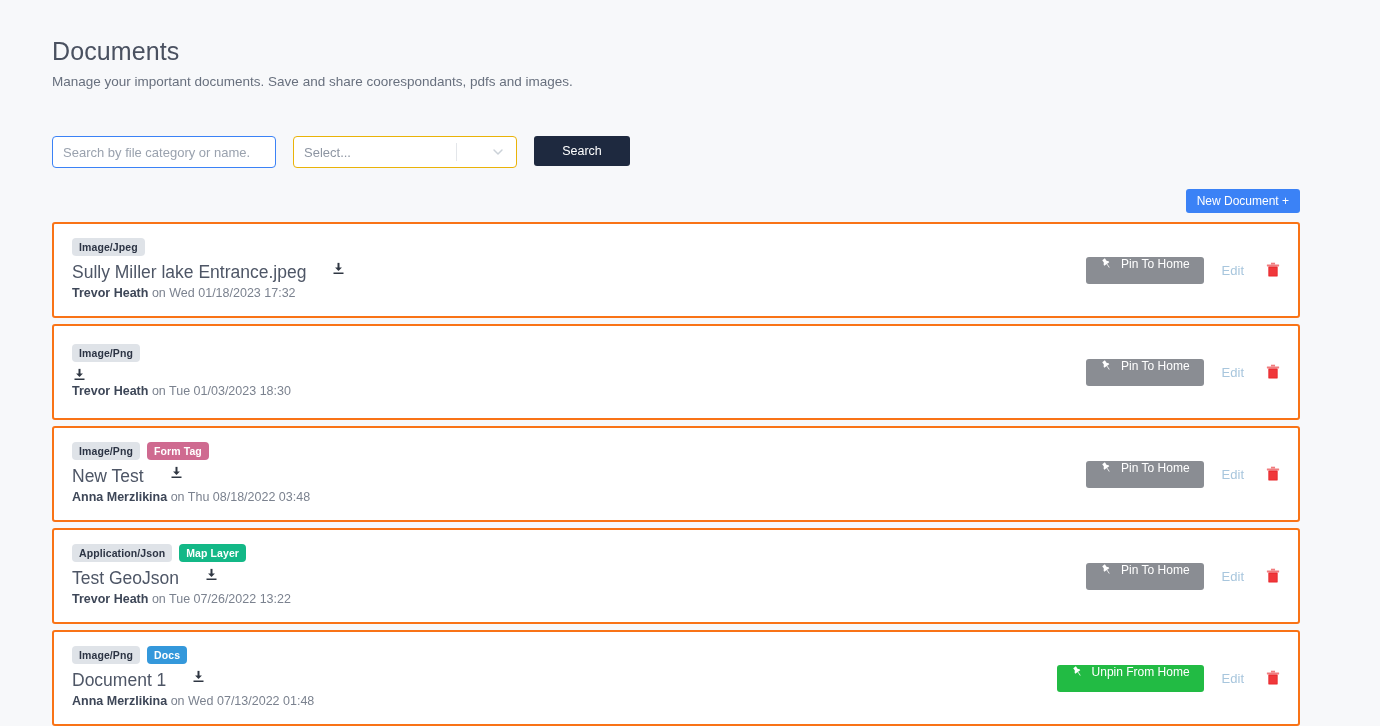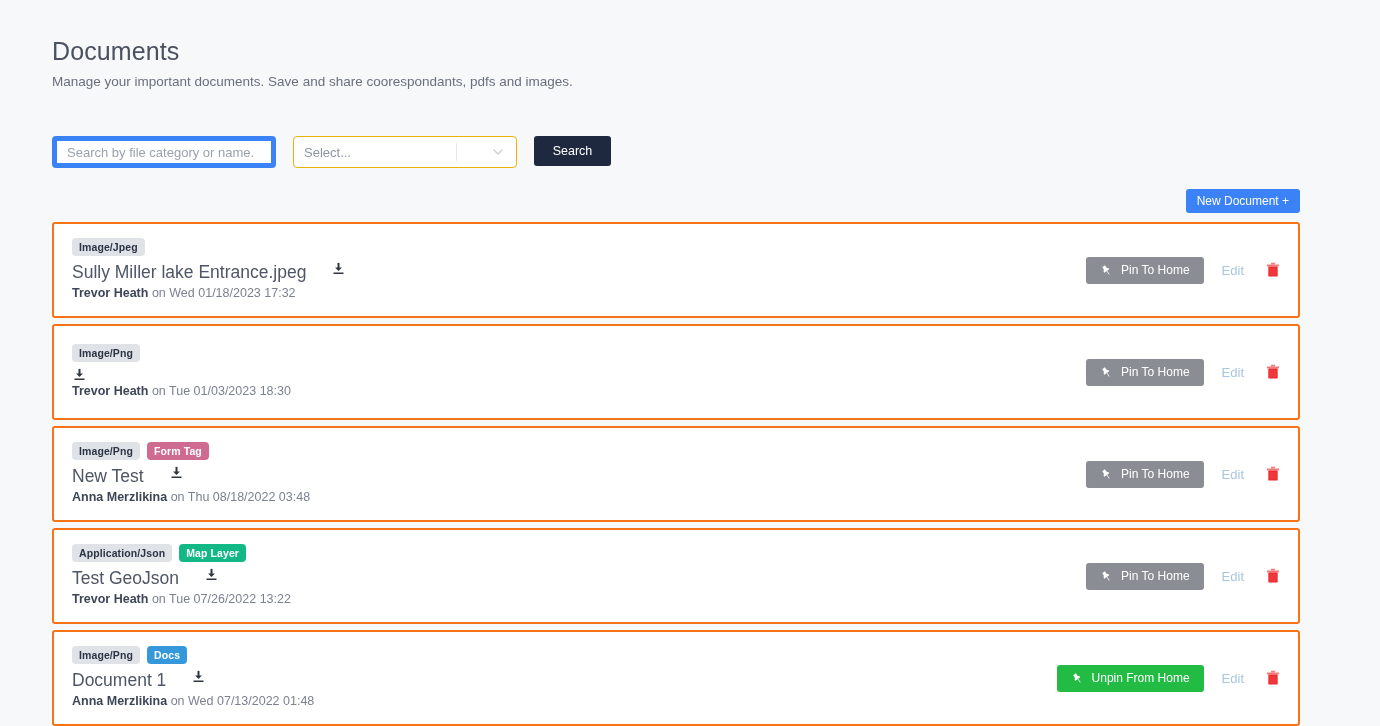--- a/index.html
+++ b/index.html
@@ -43,21 +43,21 @@
   .filter-bar {
     margin: 45px 0 0 52px;
     display: flex;
     align-items: flex-start;
     gap: 17px;
     height: 32px;
   }
   .search-input {
     width: 224px;
     height: 32px;
-    border: 5px solid #3b82f6;
+    border: 1px solid #3b82f6;
     border-radius: 4px;
     background: #fff;
     padding: 0 10px;
     font-size: 13px;
     font-family: "Liberation Sans", sans-serif;
     color: #4a5160;
     outline: none;
   }
   .search-input::placeholder { color: #9aa2ae; }
 
@@ -84,21 +84,21 @@
     background: #e3e6ea;
     margin-right: 9px;
   }
   .chev {
     width: 16px; height: 16px;
     display: block;
   }
   .chev svg { display:block; }
 
   .search-btn {
-    width: 77px;
+    width: 96px;
     height: 30px;
     background: #1e293f;
     color: #fff;
     border: none;
     border-radius: 3px;
     font-size: 12.5px;
     font-family: "Liberation Sans", sans-serif;
     cursor: pointer;
     margin-top: 0px;
   }
@@ -205,21 +205,21 @@
     flex-shrink: 0;
   }
   .pin-btn {
     height: 27px;
     border: none;
     border-radius: 3px;
     color: #fff;
     font-size: 12px;
     font-family: "Liberation Sans", sans-serif;
     display: flex;
-    align-items: center;
+    align-items: flex-start;
     gap: 8px;
     padding: 0 14px;
     cursor: pointer;
   }
   .pin-btn.unpinned { background: #8a8d93; }
   .pin-btn.pinned   { background: #22bb44; }
   .pin-ico { display:block; }
   .edit-link {
     color: #a8c6dd;
     font-size: 13px;

